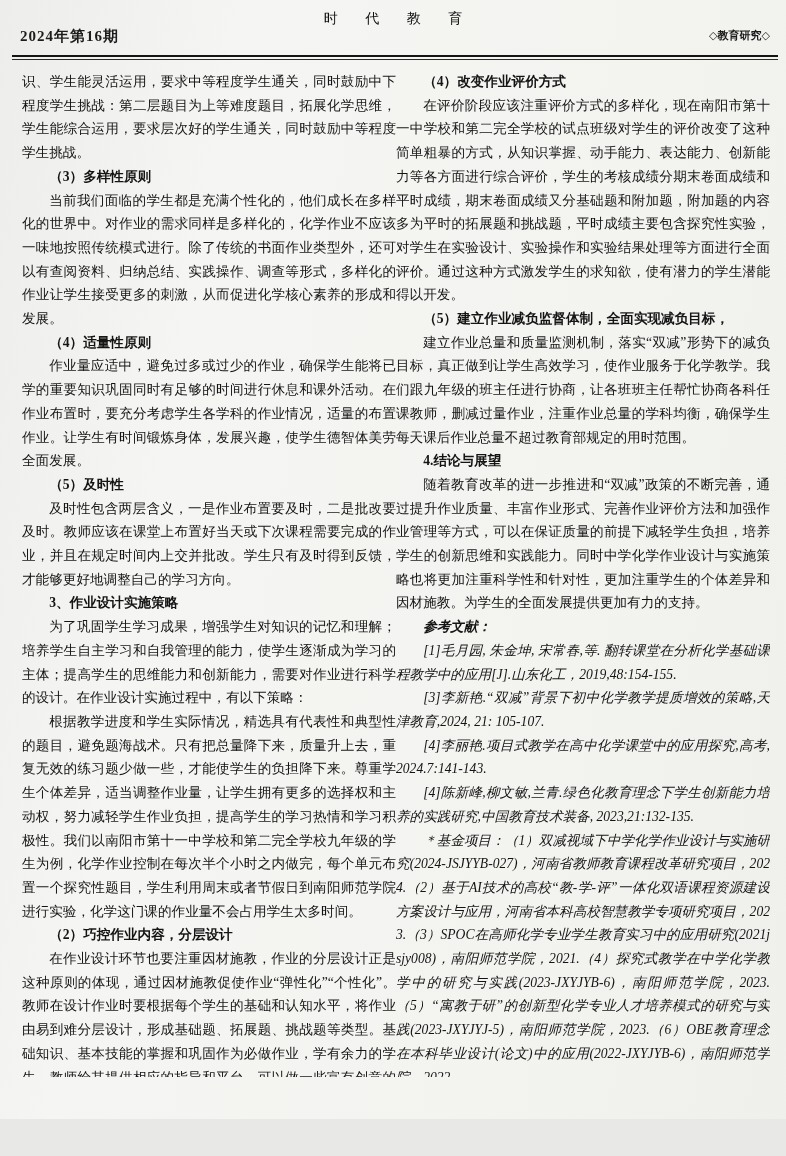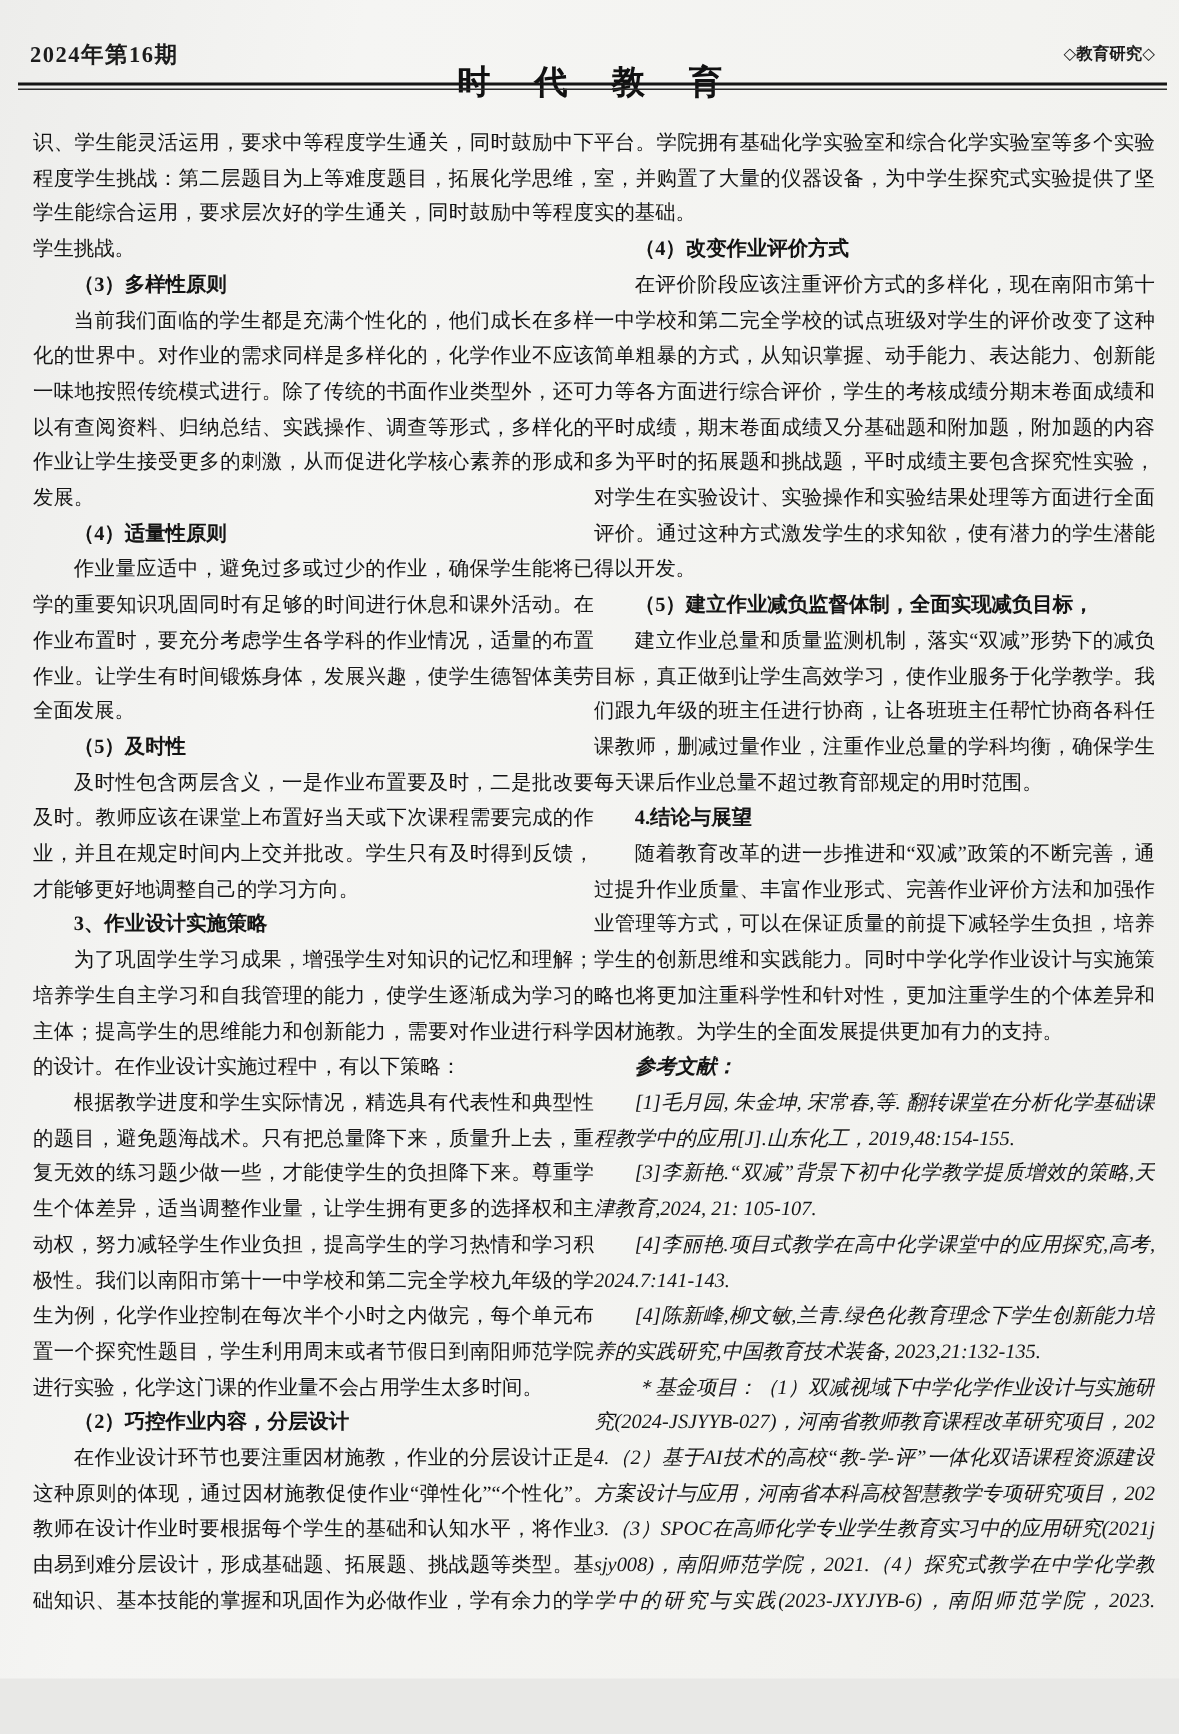--- a/index.html
+++ b/index.html
@@ -15,40 +15,39 @@
     color:#161616;overflow:hidden;
   }
   
   .header{position:absolute;top:0;left:0;right:0;height:58px;}
   .issue{
     position:absolute;left:20px;top:27px;
     font-size:15px;font-weight:bold;letter-spacing:1px;color:#1c1c1c;
   }
   .masthead{position:absolute;left:0;right:0;top:10px;text-align:center;}
   .masthead-cn{
-    font-size:22px;font-weight:bold;letter-spacing:12px;color:#111;
+    font-size:14px;font-weight:normal;letter-spacing:12px;color:#111;
     text-indent:12px;
-    margin-top:30px;
   }
   .masthead-en{
     font-family:"Liberation Sans","DejaVu Sans",sans-serif;
     font-size:13px;letter-spacing:2px;color:#1a1a1a;margin-top:3px;
   }
   .section-label{
     position:absolute;right:16px;top:28px;
     font-size:11px;font-weight:bold;color:#1c1c1c;text-align:center;
   }
   .header-rule{
     position:absolute;left:12px;right:8px;top:55px;height:2px;
     border-top:2.5px solid #151515;border-bottom:1px solid #2a2a2a;
   }
   
   .columns{
     position:absolute;top:70px;left:22px;right:16px;bottom:42px;
-    display:flex;gap:0;overflow:hidden;margin-top:13px;
+    display:flex;gap:0;overflow:hidden;
   }
   .col{flex:1 1 0;overflow:hidden;}
   .col p{
     margin:0;
     font-size:13.6px;line-height:23.7px;
     text-align:justify;text-justify:inter-ideograph;
     text-indent:2em;color:#141414;
     word-break:break-all;
   }
   .para-cont{text-indent:0 !important;}
@@ -91,21 +90,20 @@
         <p class="para-heading">（5）及时性</p>
         <p class="para-body">及时性包含两层含义，一是作业布置要及时，二是批改要及时。教师应该在课堂上布置好当天或下次课程需要完成的作业，并且在规定时间内上交并批改。学生只有及时得到反馈，才能够更好地调整自己的学习方向。</p>
         <p class="para-heading">3、作业设计实施策略</p>
         <p class="para-body">为了巩固学生学习成果，增强学生对知识的记忆和理解；培养学生自主学习和自我管理的能力，使学生逐渐成为学习的主体；提高学生的思维能力和创新能力，需要对作业进行科学的设计。在作业设计实施过程中，有以下策略：</p>
         <p class="para-body">根据教学进度和学生实际情况，精选具有代表性和典型性的题目，避免题海战术。只有把总量降下来，质量升上去，重复无效的练习题少做一些，才能使学生的负担降下来。尊重学生个体差异，适当调整作业量，让学生拥有更多的选择权和主动权，努力减轻学生作业负担，提高学生的学习热情和学习积极性。我们以南阳市第十一中学校和第二完全学校九年级的学生为例，化学作业控制在每次半个小时之内做完，每个单元布置一个探究性题目，学生利用周末或者节假日到南阳师范学院进行实验，化学这门课的作业量不会占用学生太多时间。</p>
         <p class="para-heading">（2）巧控作业内容，分层设计</p>
         <p class="para-body">在作业设计环节也要注重因材施教，作业的分层设计正是这种原则的体现，通过因材施教促使作业“弹性化”“个性化”。教师在设计作业时要根据每个学生的基础和认知水平，将作业由易到难分层设计，形成基础题、拓展题、挑战题等类型。基础知识、基本技能的掌握和巩固作为必做作业，学有余力的学生，教师给其提供相应的指导和平台，可以做一些富有创意的作业，充分发挥学生的主动性与创造力，满足学生的个性化需求。以九年级化学第二单位第三节制取O₂为例，给学生布置的作业为基础题6道，拓展题2道，挑战题1道，探究实验1个。基础题所用学生必须做，并且也必须掌握，拓展题、挑战题和探究实验是选做。拓展题和挑战题只是针对学有余力的学生，也不会增加其他学生的负担。</p>
       </div>
     <div class="col">
 
-    <p class="para-cont">平台。学院拥有基础化学实验室和综合化学实验室等多个实验室，并购置了大量的仪器设备，为中学生探究式实验提供了坚实的基础。</p>
         <p class="para-heading">（4）改变作业评价方式</p>
         <p class="para-body">在评价阶段应该注重评价方式的多样化，现在南阳市第十一中学校和第二完全学校的试点班级对学生的评价改变了这种简单粗暴的方式，从知识掌握、动手能力、表达能力、创新能力等各方面进行综合评价，学生的考核成绩分期末卷面成绩和平时成绩，期末卷面成绩又分基础题和附加题，附加题的内容多为平时的拓展题和挑战题，平时成绩主要包含探究性实验，对学生在实验设计、实验操作和实验结果处理等方面进行全面评价。通过这种方式激发学生的求知欲，使有潜力的学生潜能得以开发。</p>
         <p class="para-heading">（5）建立作业减负监督体制，全面实现减负目标，</p>
         <p class="para-body">建立作业总量和质量监测机制，落实“双减”形势下的减负目标，真正做到让学生高效学习，使作业服务于化学教学。我们跟九年级的班主任进行协商，让各班班主任帮忙协商各科任课教师，删减过量作业，注重作业总量的学科均衡，确保学生每天课后作业总量不超过教育部规定的用时范围。</p>
         <p class="para-heading">4.结论与展望</p>
         <p class="para-body">随着教育改革的进一步推进和“双减”政策的不断完善，通过提升作业质量、丰富作业形式、完善作业评价方法和加强作业管理等方式，可以在保证质量的前提下减轻学生负担，培养学生的创新思维和实践能力。同时中学化学作业设计与实施策略也将更加注重科学性和针对性，更加注重学生的个体差异和因材施教。为学生的全面发展提供更加有力的支持。</p>
         <p class="para-refhead">参考文献：</p>
         <p class="para-ref">[1]毛月园, 朱金坤, 宋常春,等. 翻转课堂在分析化学基础课程教学中的应用[J].山东化工，2019,48:154-155.</p>
         <p class="para-ref">[3]李新艳.“双减”背景下初中化学教学提质增效的策略,天津教育,2024, 21: 105-107.</p>
         <p class="para-ref">[4]李丽艳.项目式教学在高中化学课堂中的应用探究,高考,2024.7:141-143.</p>

